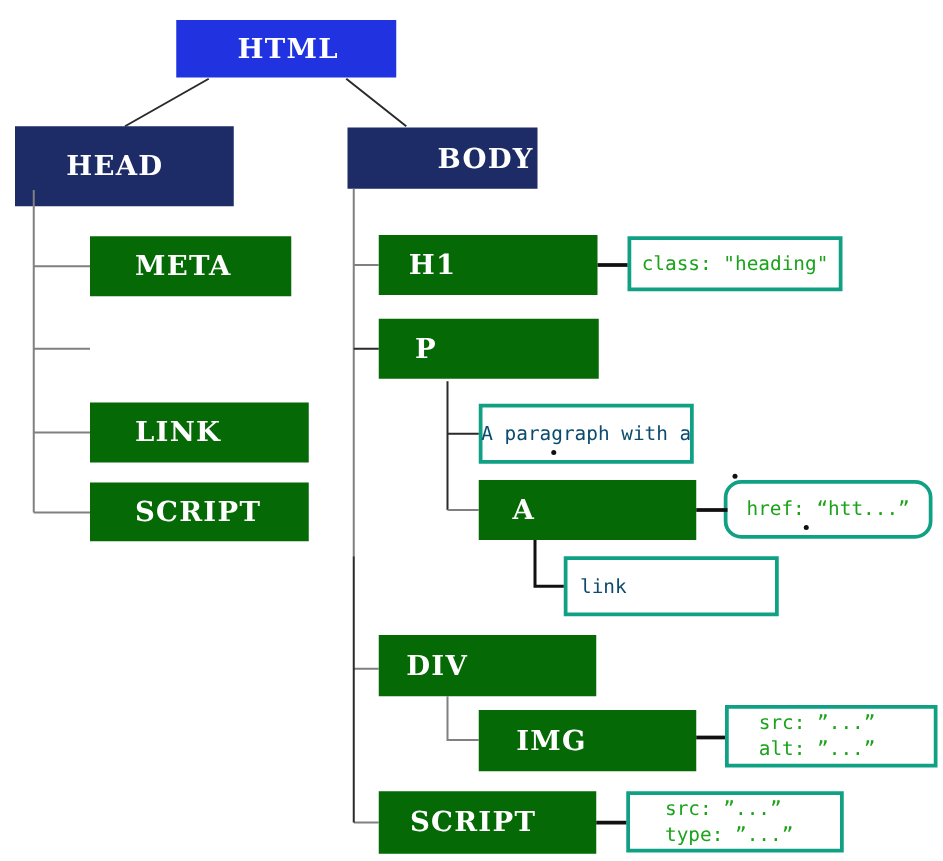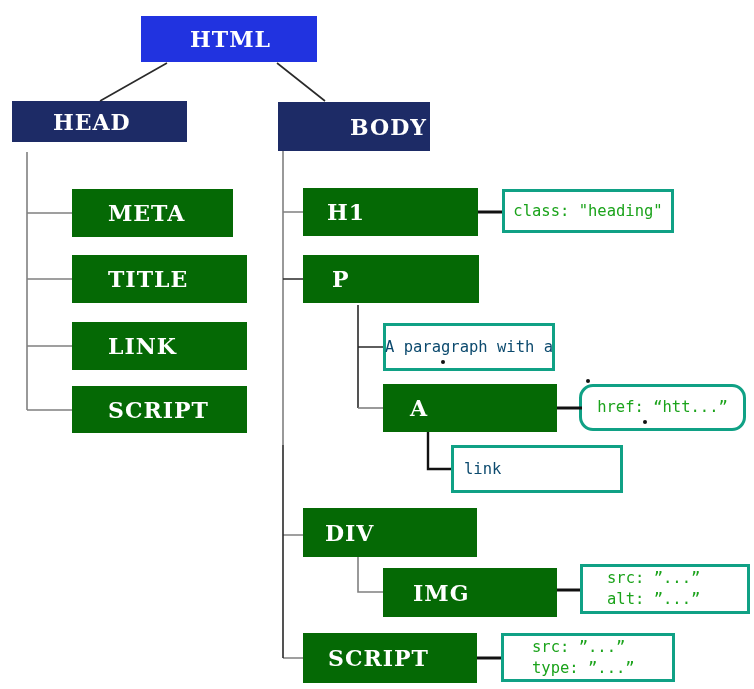--- a/index.html
+++ b/index.html
@@ -51,27 +51,26 @@
   .w-black{stroke:var(--connector-black,#111111);stroke-width:3;fill:none;}
   .dot{fill:var(--connector-black,#111111);}
 </style>
 </head>
 <body>
 
 <div id="canvas">
 
   <div class="node node--root" style="left:141px;top:16px;width:176px;height:46px;padding-left:49px;">HTML</div>
 
-  <div class="node node--section" style="left:12px;top:101px;width:175px;height:41px;padding-left:41px;">HEAD</div>
+  <div class="node node--section" style="left:12px;top:101px;width:175px;height:64px;padding-left:41px;">HEAD</div>
 
   <div class="node node--section" style="left:278px;top:102px;width:152px;height:49px;padding-left:72px;">BODY</div>
 
   <div class="node node--element" style="left:72px;top:189px;width:161px;height:48px;padding-left:36px;">META</div>
 
-  <div class="node node--element" style="left:72px;top:255px;width:175px;height:48px;padding-left:36px;">TITLE</div>
 
   <div class="node node--element" style="left:72px;top:322px;width:175px;height:48px;padding-left:36px;">LINK</div>
 
   <div class="node node--element" style="left:72px;top:386px;width:175px;height:47px;padding-left:36px;">SCRIPT</div>
 
   <div class="node node--element" style="left:303px;top:188px;width:175px;height:48px;padding-left:24px;">H1</div>
 
   <div class="node node--element" style="left:303px;top:255px;width:176px;height:48px;padding-left:29px;">P</div>
 
   <div class="node node--element" style="left:383px;top:384px;width:174px;height:48px;padding-left:27px;">A</div>

